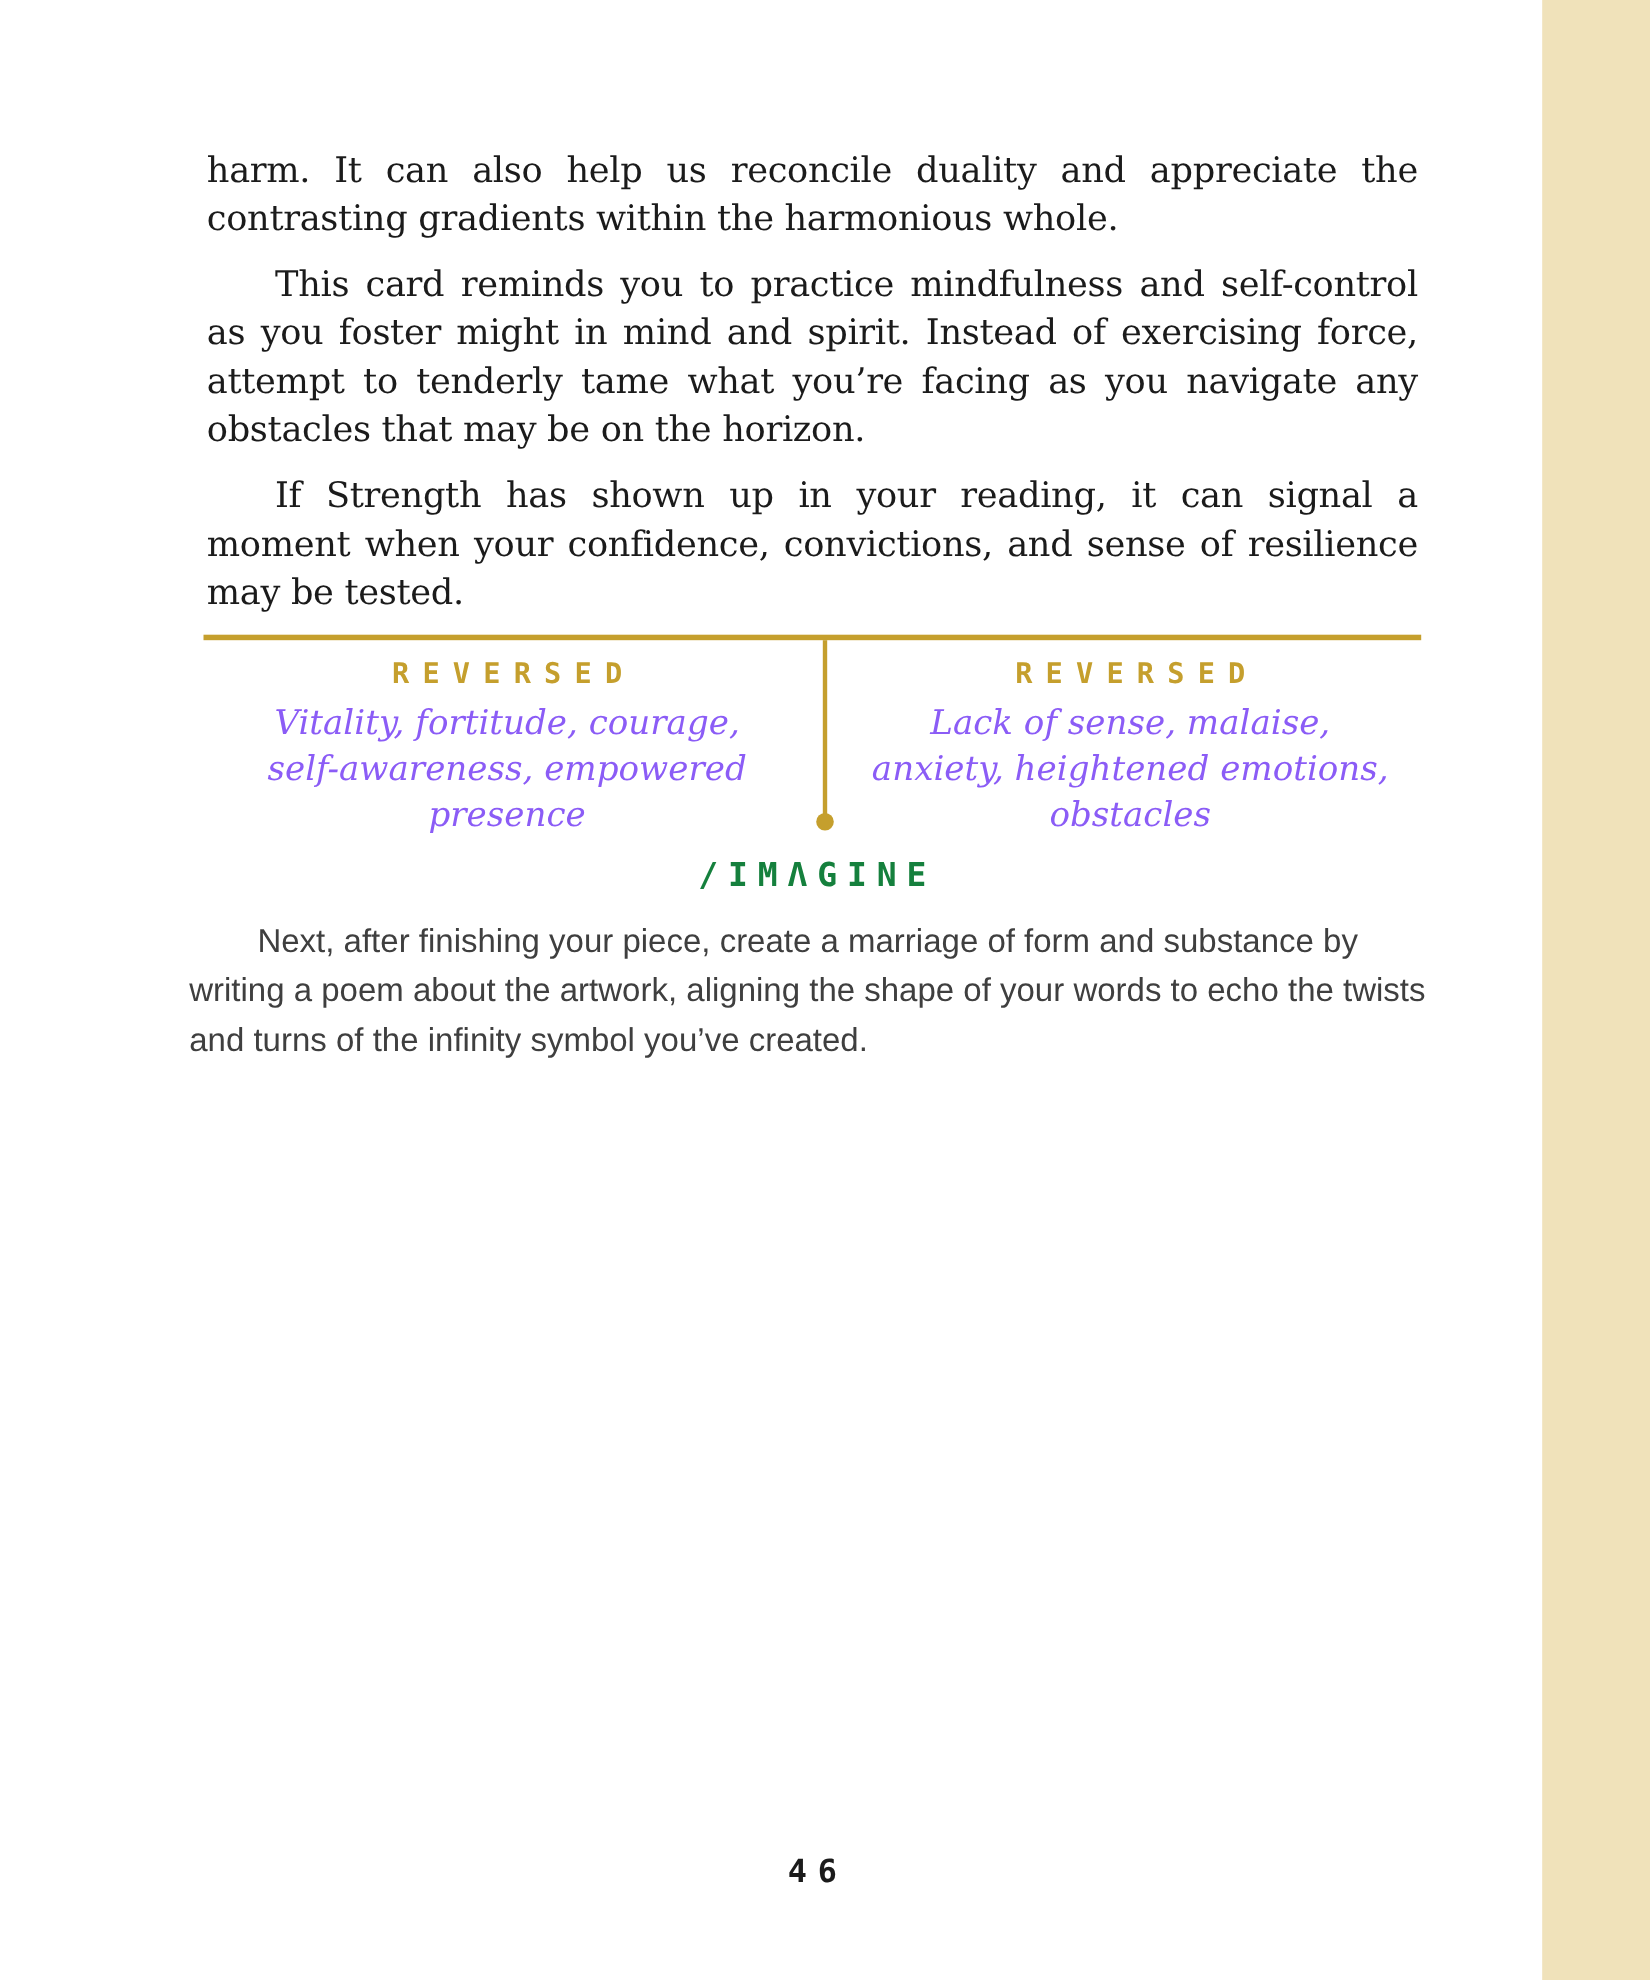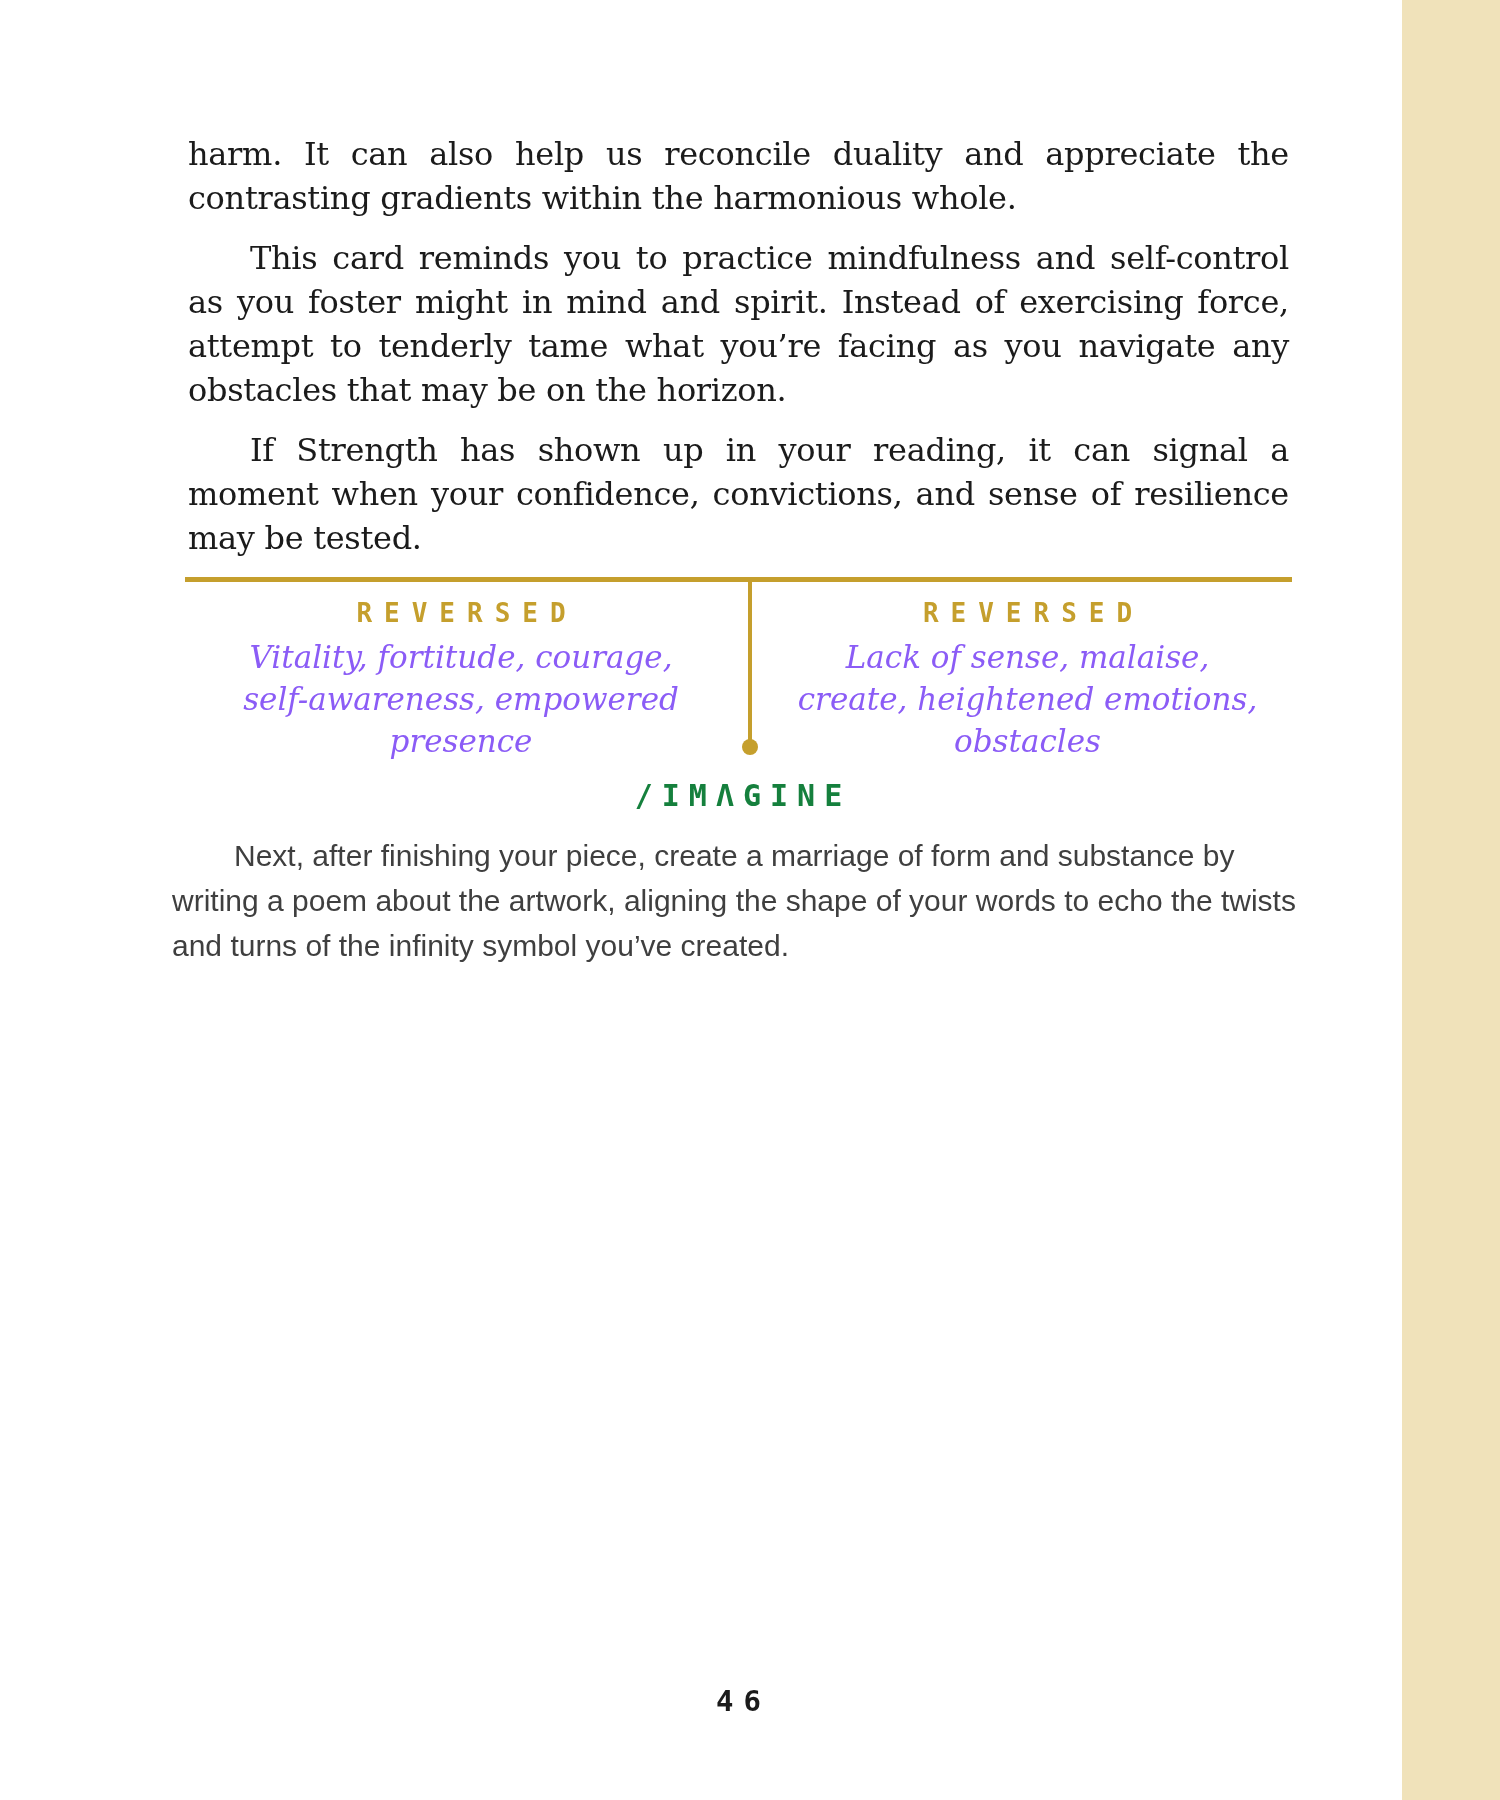--- a/index.html
+++ b/index.html
@@ -178,21 +178,21 @@
           <div class="meaning-lines">
             <div>Vitality, fortitude, courage,</div>
             <div>self-awareness, empowered</div>
             <div>presence</div>
           </div>
         </div>
         <div class="meaning-col-right">
           <div class="meaning-heading">REVERSED</div>
           <div class="meaning-lines">
             <div>Lack of sense, malaise,</div>
-            <div>create, heightened emotions,</div>
+            <div>anxiety, heightened emotions,</div>
             <div>obstacles</div>
           </div>
         </div>
       </div>
     </div>
 
     <div class="imagine-heading">/IMΛGINE</div>
 
     <div class="imagine-text">
       <p class="indented">Next, after finishing your piece, create a marriage of form and substance by writing a poem about the artwork, aligning the shape of your words to echo the twists and turns of the infinity symbol you’ve created.</p>

